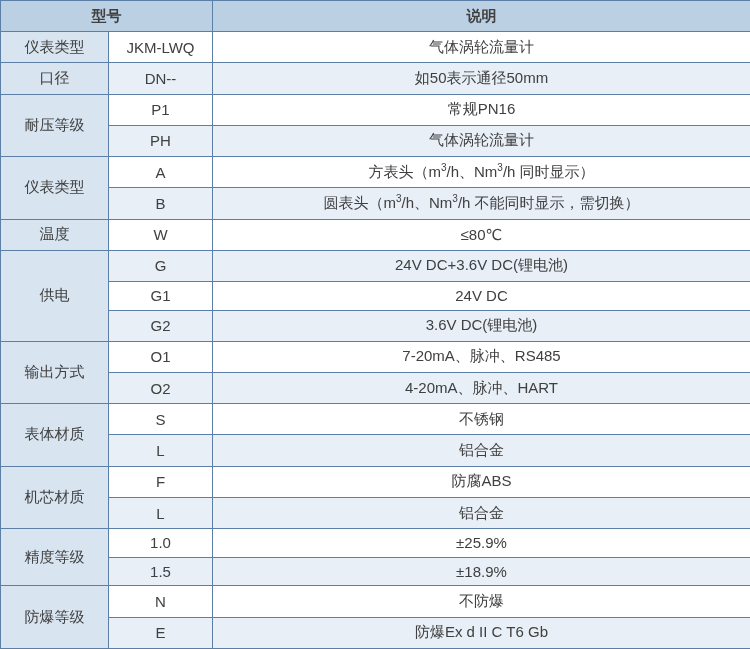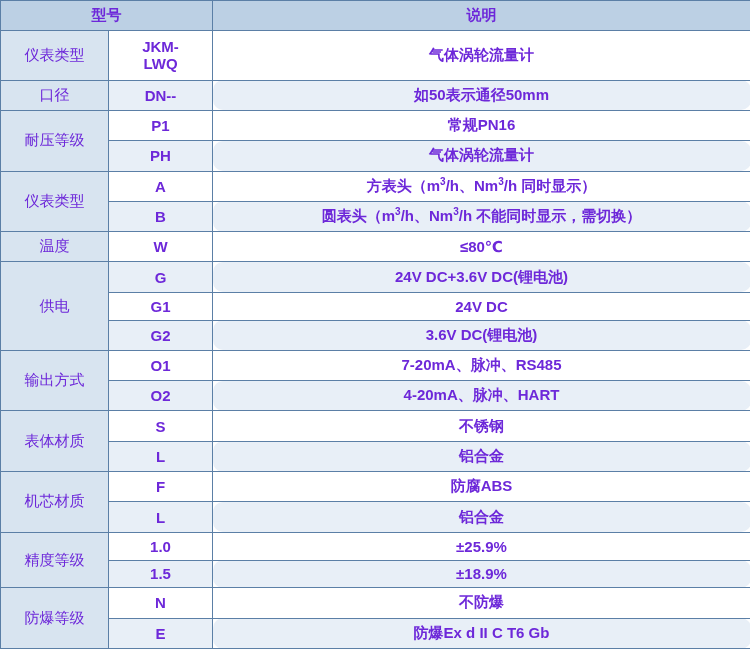--- a/index.html
+++ b/index.html
@@ -16,22 +16,22 @@
     border-collapse: collapse;
     table-layout: fixed;
     width: 750px;
     height: 649px;
   }
   #spec-table td {
     border: 1px solid #5b7fa6;
     text-align: center;
     vertical-align: middle;
     font-size: 15px;
-    color: #6d28d9;
-    padding: 2px 20px;
+    color: #404040;
+    padding: 2px 12px;
     box-sizing: border-box;
   }
   
   col.c0 { width: 108px; }
   col.c1 { width: 104px; }
   col.c2 { width: 538px; }
 
   
   td.header {
     background: #bcd0e4;
@@ -40,36 +40,35 @@
   }
   
   td.label {
     background: #d8e4f0;
     font-weight: normal;
     font-size: 15px;
   }
   
   td.code {
     background: #ffffff;
-    font-weight: bold;
+    font-weight: normal;
     font-size: 15px;
   }
   td.code.shade {
     background: #e8eff7;
   }
   
   td.desc {
     background: #ffffff;
-    font-weight: bold;
+    font-weight: normal;
     font-size: 15px;
     margin-left: 12px;
   }
   td.desc.shade {
     background: #e8eff7;
-    border-radius: 10px;
   }
   sup {
     font-size: 10px;
     vertical-align: super;
     line-height: 0;
   }
 </style>
 </head>
 <body>
 

